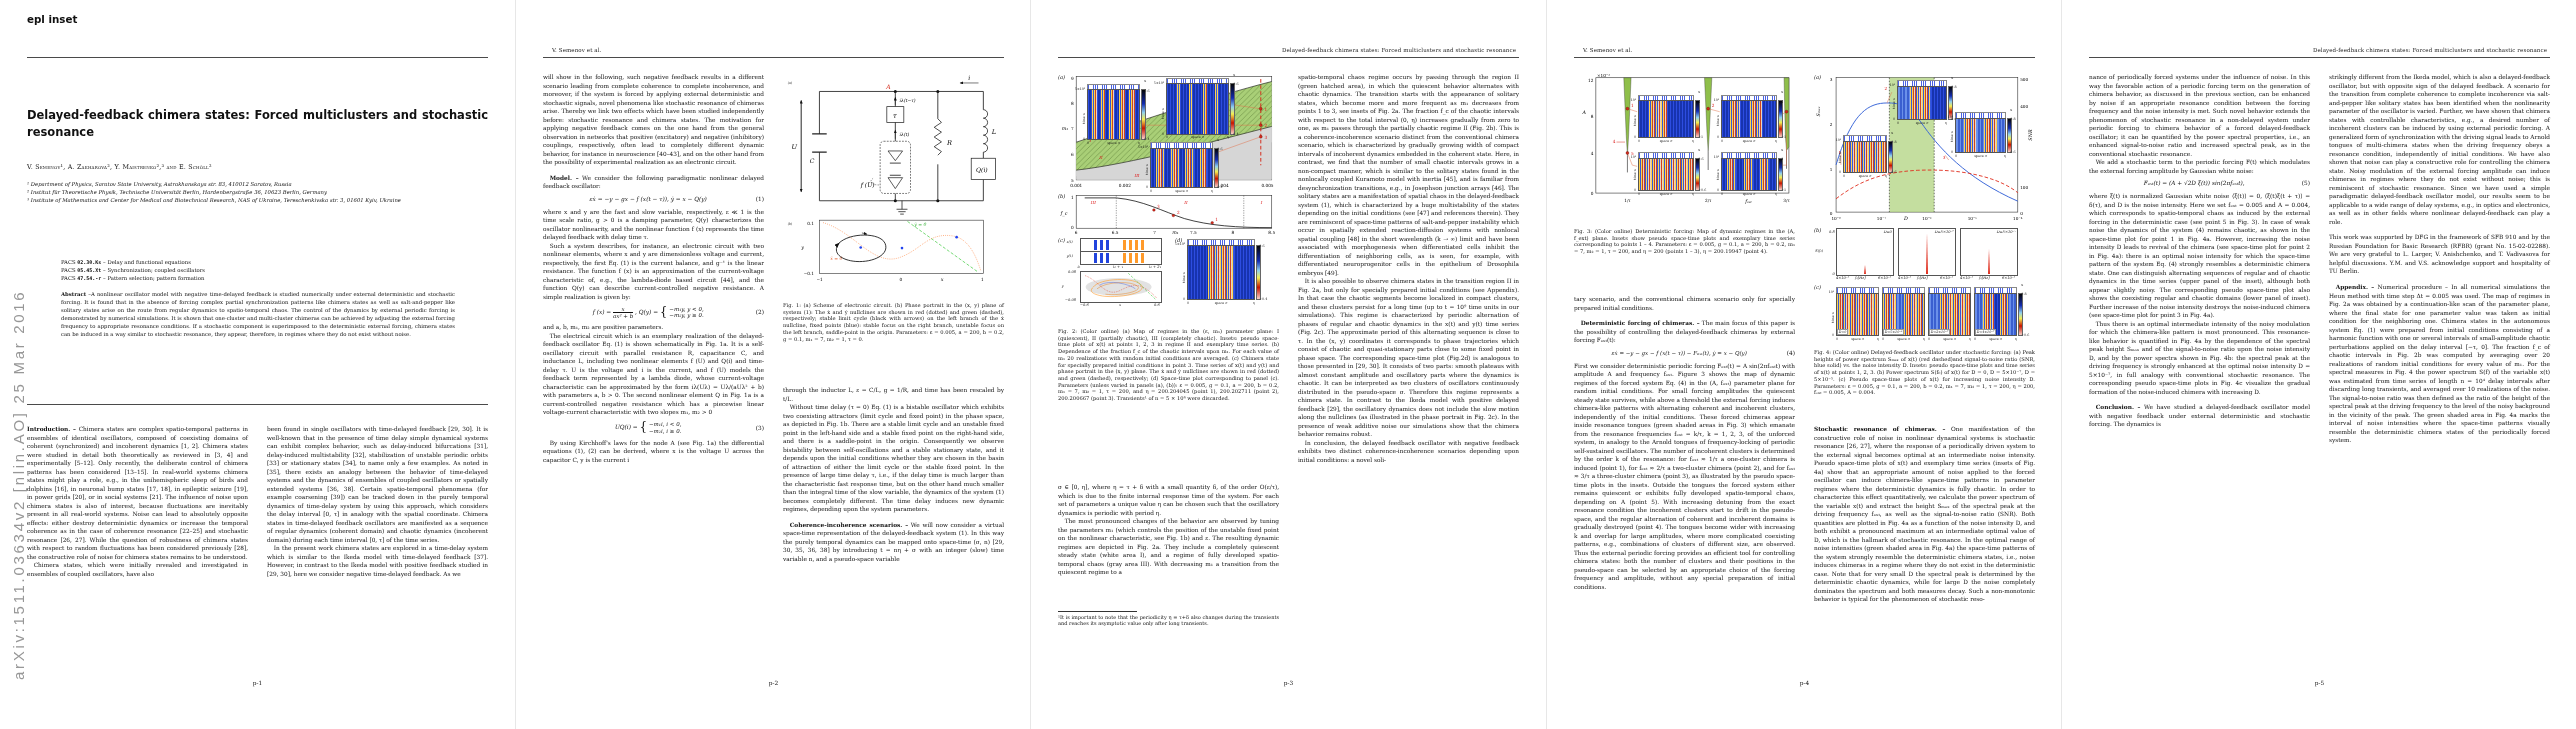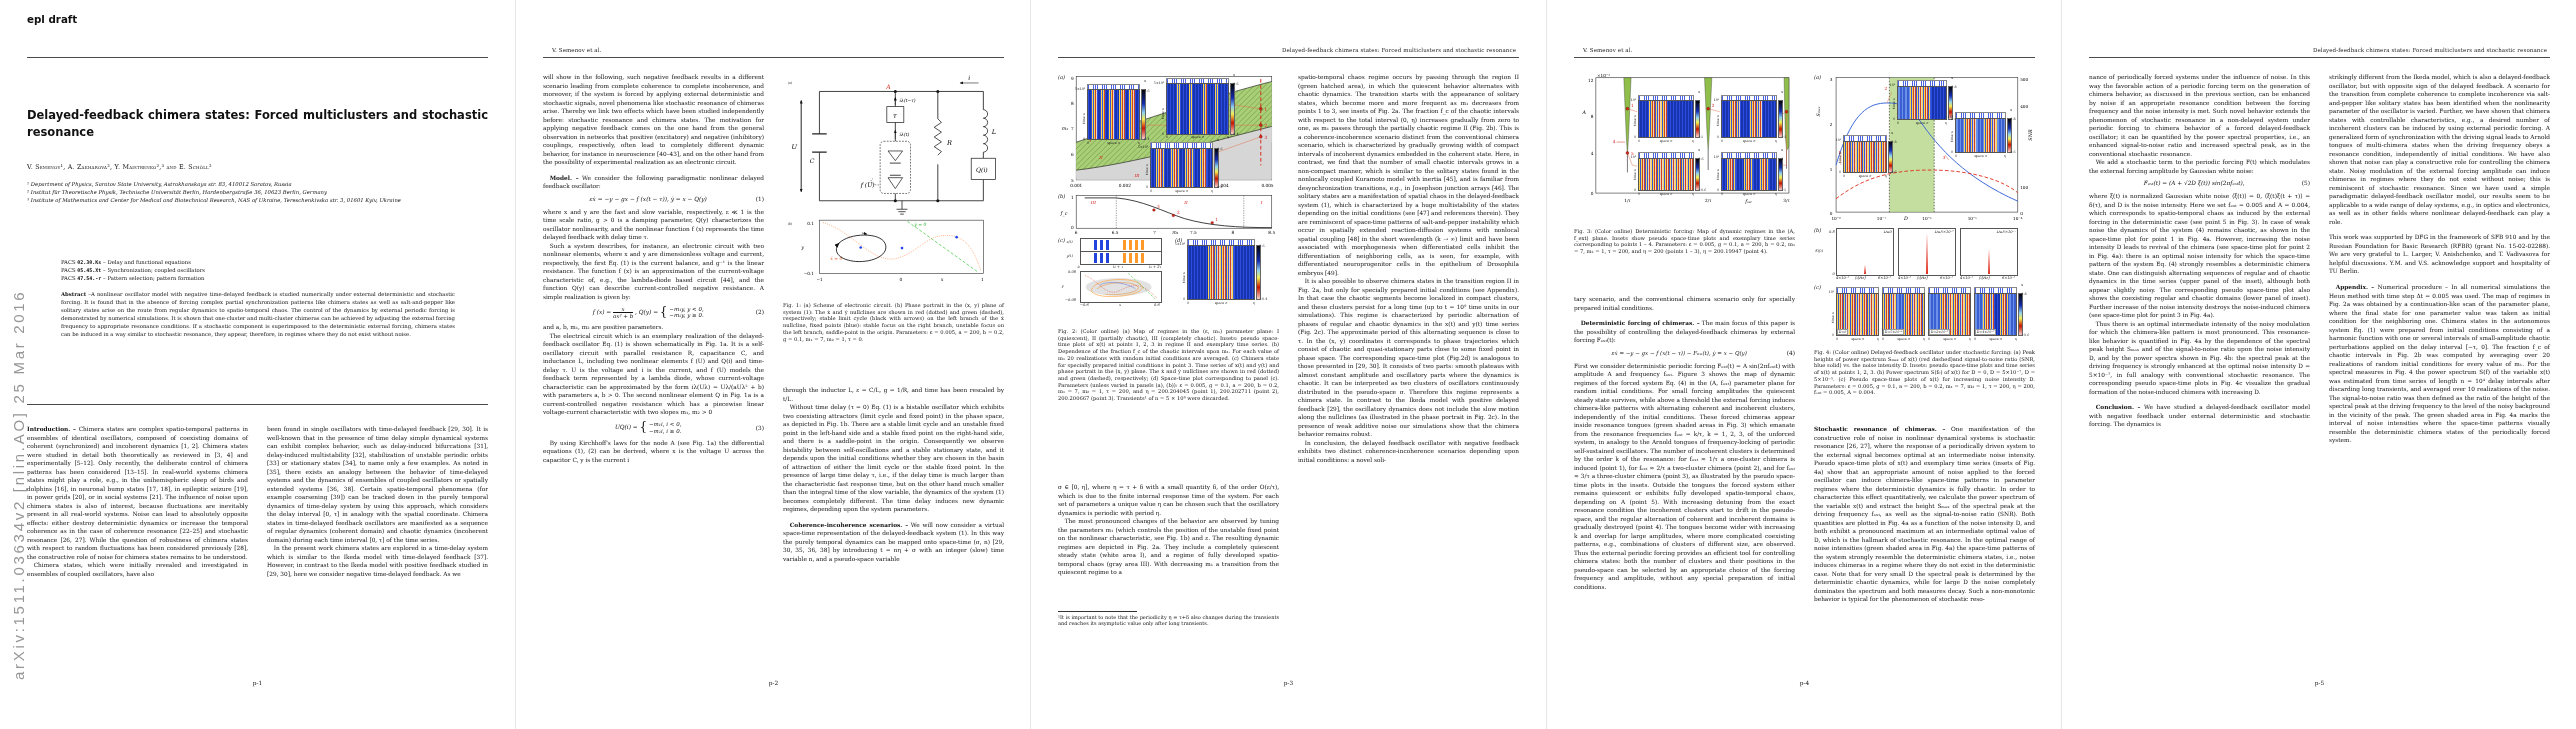--- a/index.html
+++ b/index.html
@@ -70,21 +70,21 @@
   .lab6.it{font-style:italic}
   .spec{position:absolute;border:0.4px solid #555;background:#fff}
   .peak{position:absolute;bottom:0.6px;left:50%;transform:translateX(-50%);width:0;
         border-left:1.5px solid rgba(0,0,0,0);border-right:1.5px solid rgba(0,0,0,0);border-bottom-style:solid;border-bottom-color:#e03020}
   .dchip{position:absolute;left:1.2px;bottom:1.2px;background:#fff;border:0.3px solid #999;font-size:3.3px;font-style:italic;padding:0 0.6px}
 </style>
 </head>
 <body>
 
 <div class="page" style="left:0">
-  <div class="epl">epl draft</div>
+  <div class="epl">epl inset</div>
   <div class="toprule"></div>
   <div class="arxiv">arXiv:1511.03634v2  [nlin.AO]  25 Mar 2016</div>
   <div class="title">Delayed-feedback chimera states: Forced multiclusters and stochastic resonance</div>
   <div class="auth">V. Semenov¹, A. Zakharova², Y. Maistrenko²,³ and E. Schöll²</div>
   <div class="affl">
     <div>¹ Department of Physics, Saratov State University, Astrakhanskaya str. 83, 410012 Saratov, Russia</div>
     <div>² Institut für Theoretische Physik, Technische Universität Berlin, Hardenbergstraße 36, 10623 Berlin, Germany</div>
     <div>³ Institute of Mathematics and Center for Medical and Biotechnical Research, NAS of Ukraine, Tereschenkivska str. 3, 01601 Kyiv, Ukraine</div>
   </div>
   <div class="pacs">

